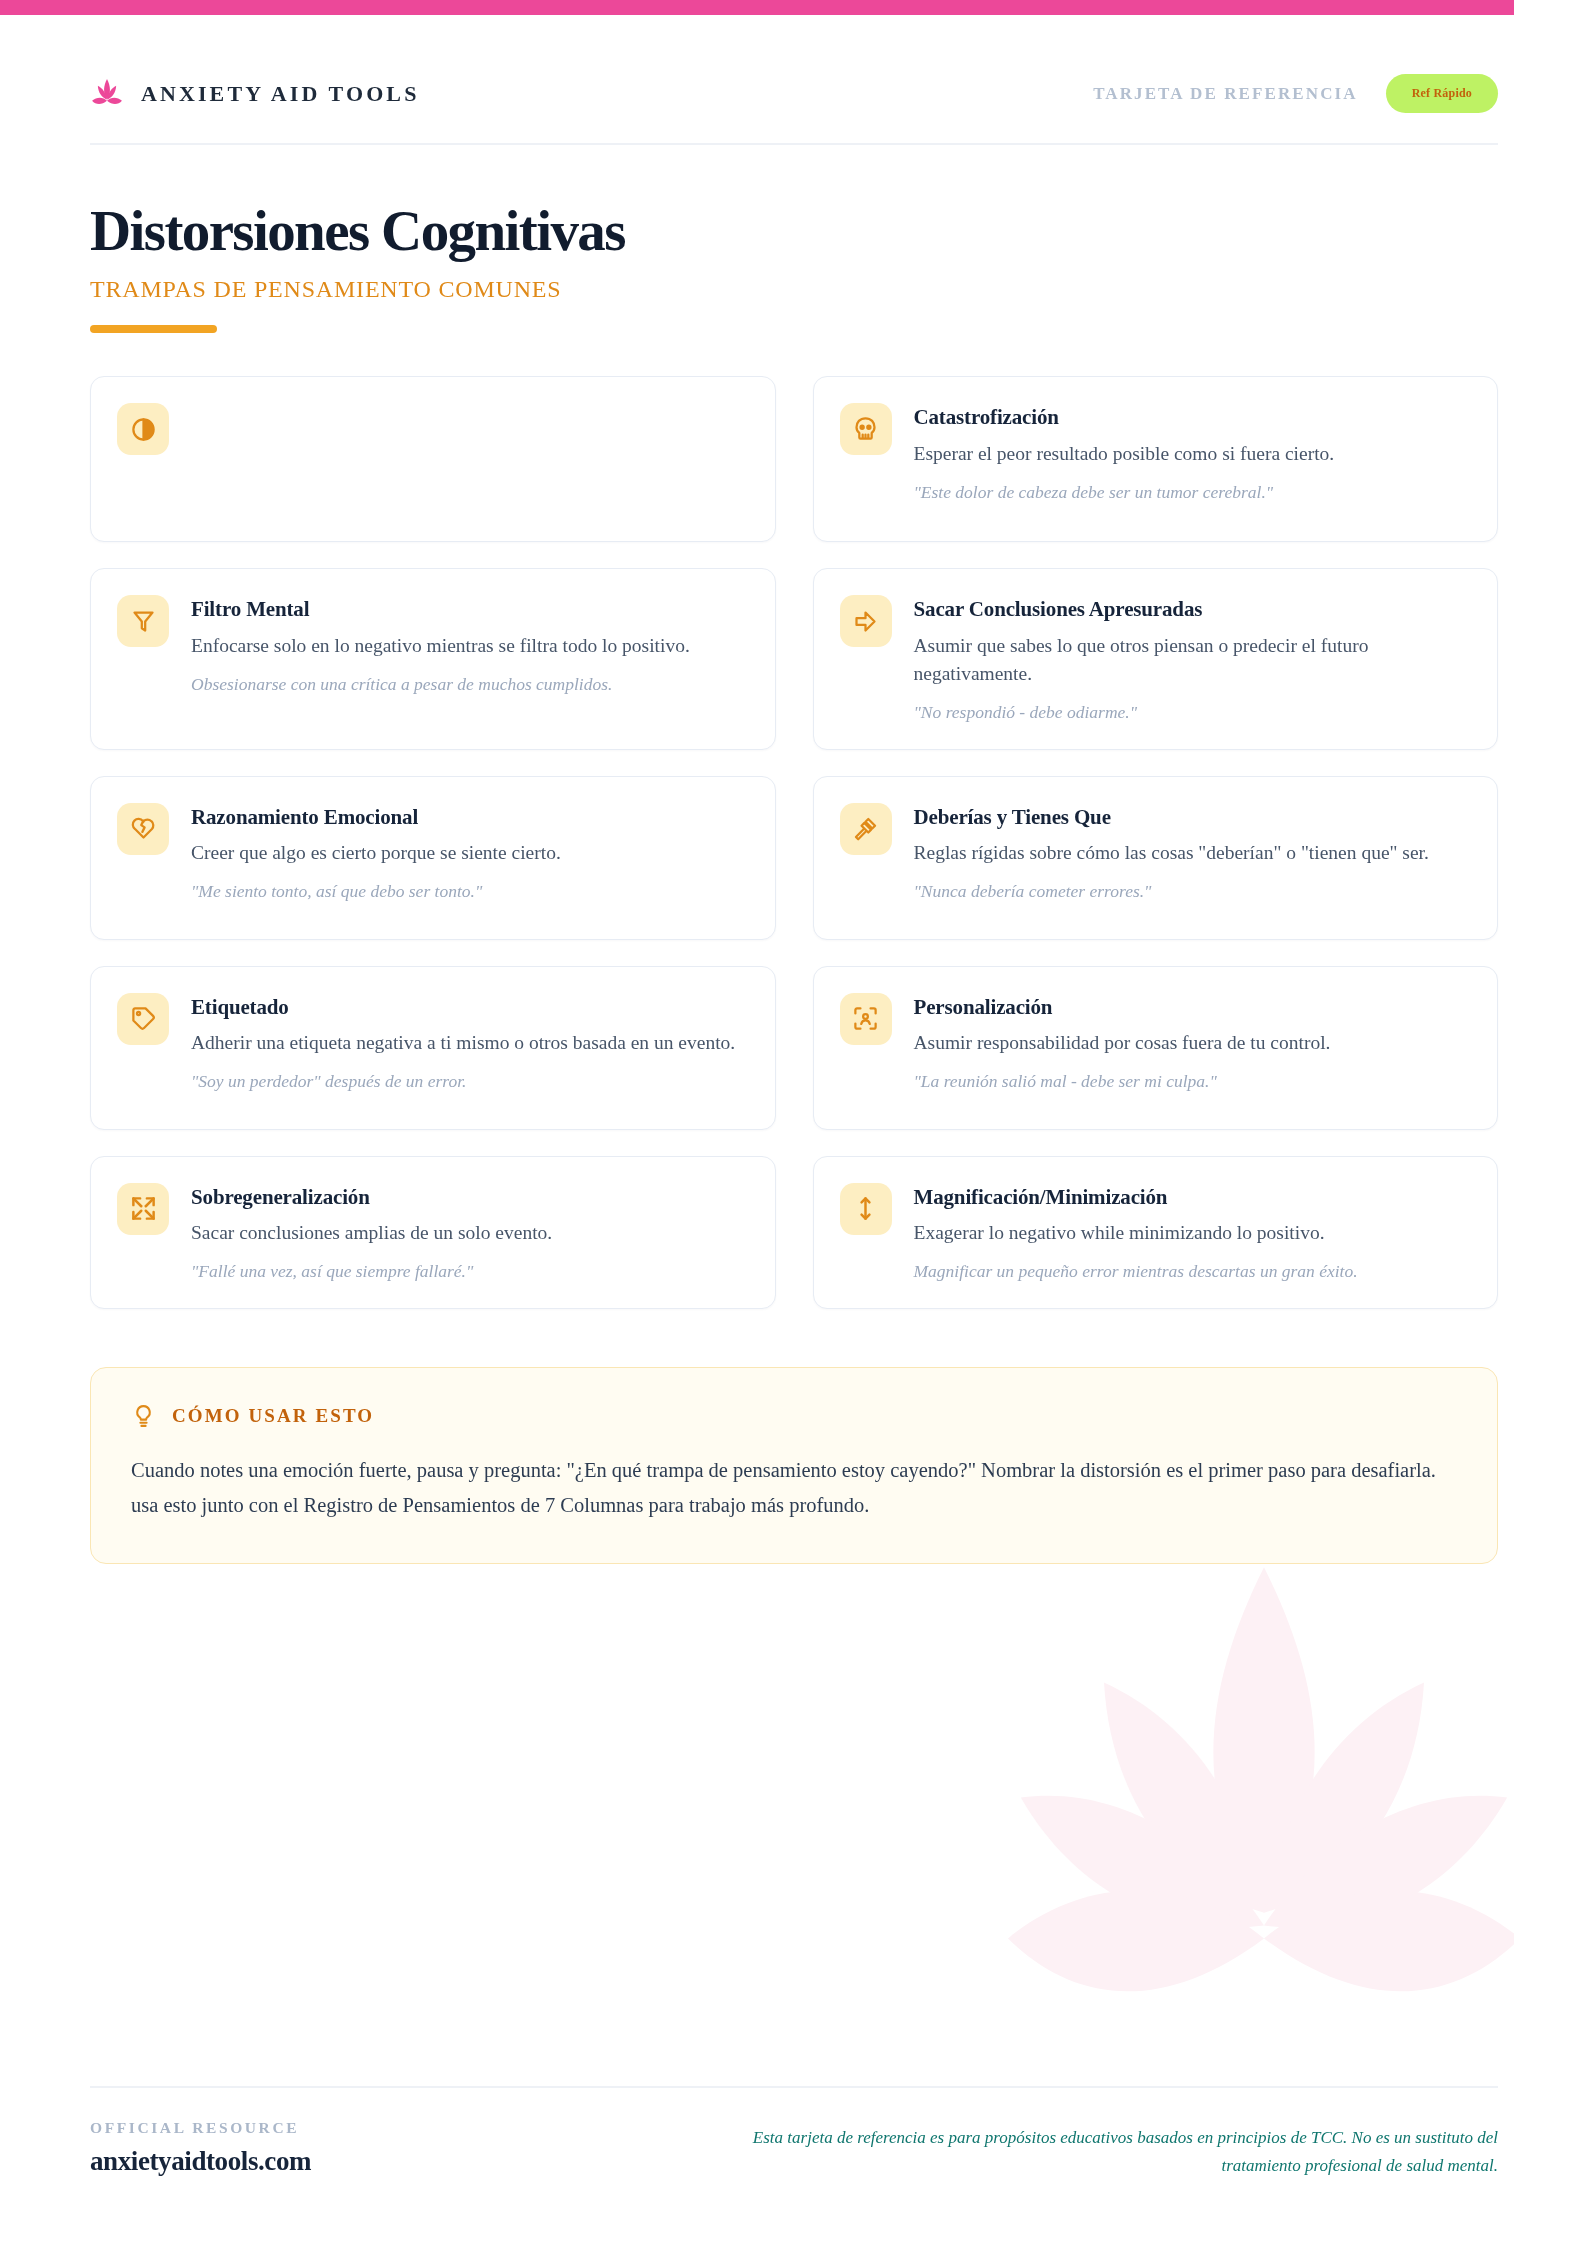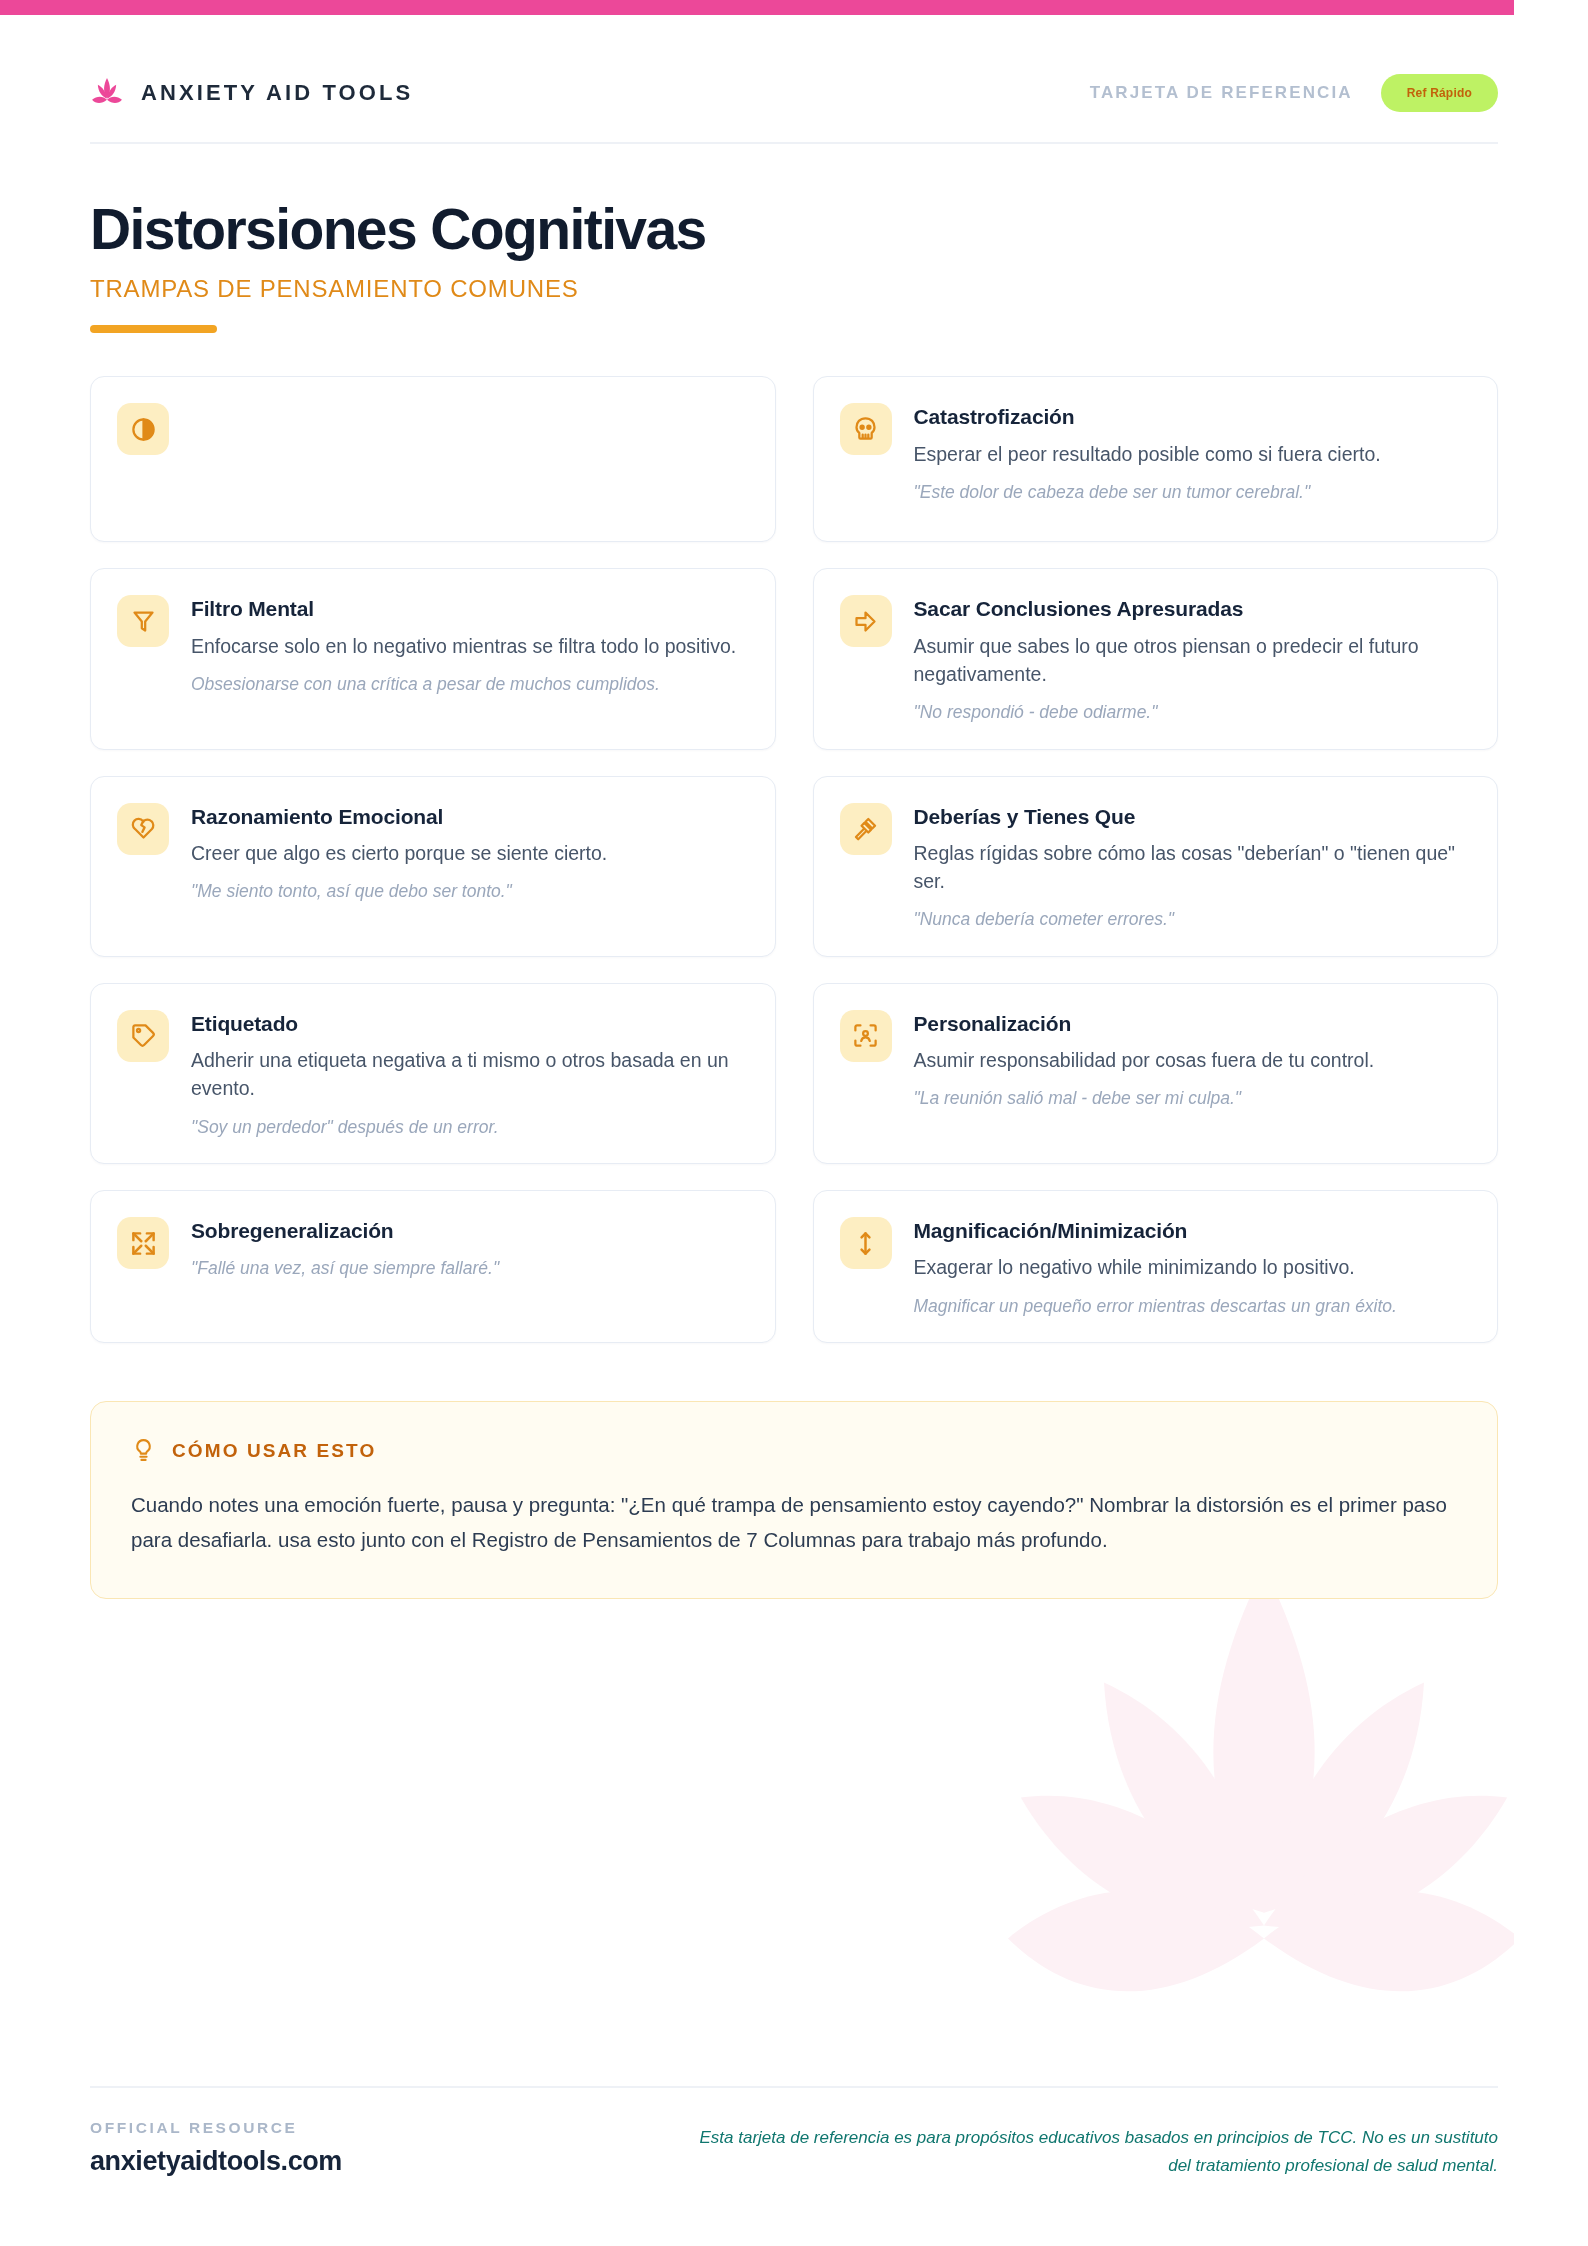--- a/index.html
+++ b/index.html
@@ -9,20 +9,21 @@
     background: #ffffff;
     font-family: "Liberation Sans", sans-serif;
     overflow: hidden;
   }
   .page {
     position: relative;
     width: 1514px;
     height: 2246px;
     background: #ffffff;
     overflow: hidden;
+    font-family: Liberation Serif, serif;
   }
 
   
   .top-bar {
     position: absolute;
     top: 0; left: 0;
     width: 1588px;
     height: 15px;
     background: #ec4899;
   }
@@ -393,20 +394,21 @@
             <path d="M9 21 H3 v-6"></path>
               <path d="M3 21 l7 -7"></path>
             <path d="M9 3 H3 v6"></path>
               <path d="M3 3 l7 7"></path>
             <path d="M15 21 h6 v-6"></path>
               <path d="M21 21 l-7 -7"></path>
           </svg>
         </div>
         <div class="card-body">
           <div class="card-title">Sobregeneralización</div>
+          <div class="card-desc">Sacar conclusiones amplias de un solo evento.</div>
           <div class="card-quote">"Fallé una vez, así que siempre fallaré."</div>
         </div>
       </div>
 
       <div class="card card-h4">
         <div class="card-icon">
           <svg viewBox="0 0 24 24" fill="none" stroke="#e08a18" stroke-width="2.2" stroke-linecap="round" stroke-linejoin="round" aria-hidden="true">
             <path d="M12 3 v18"></path>
             <path d="M8.5 6.5 L12 3 l3.5 3.5"></path>
             <path d="M8.5 17.5 L12 21 l3.5 -3.5"></path>

